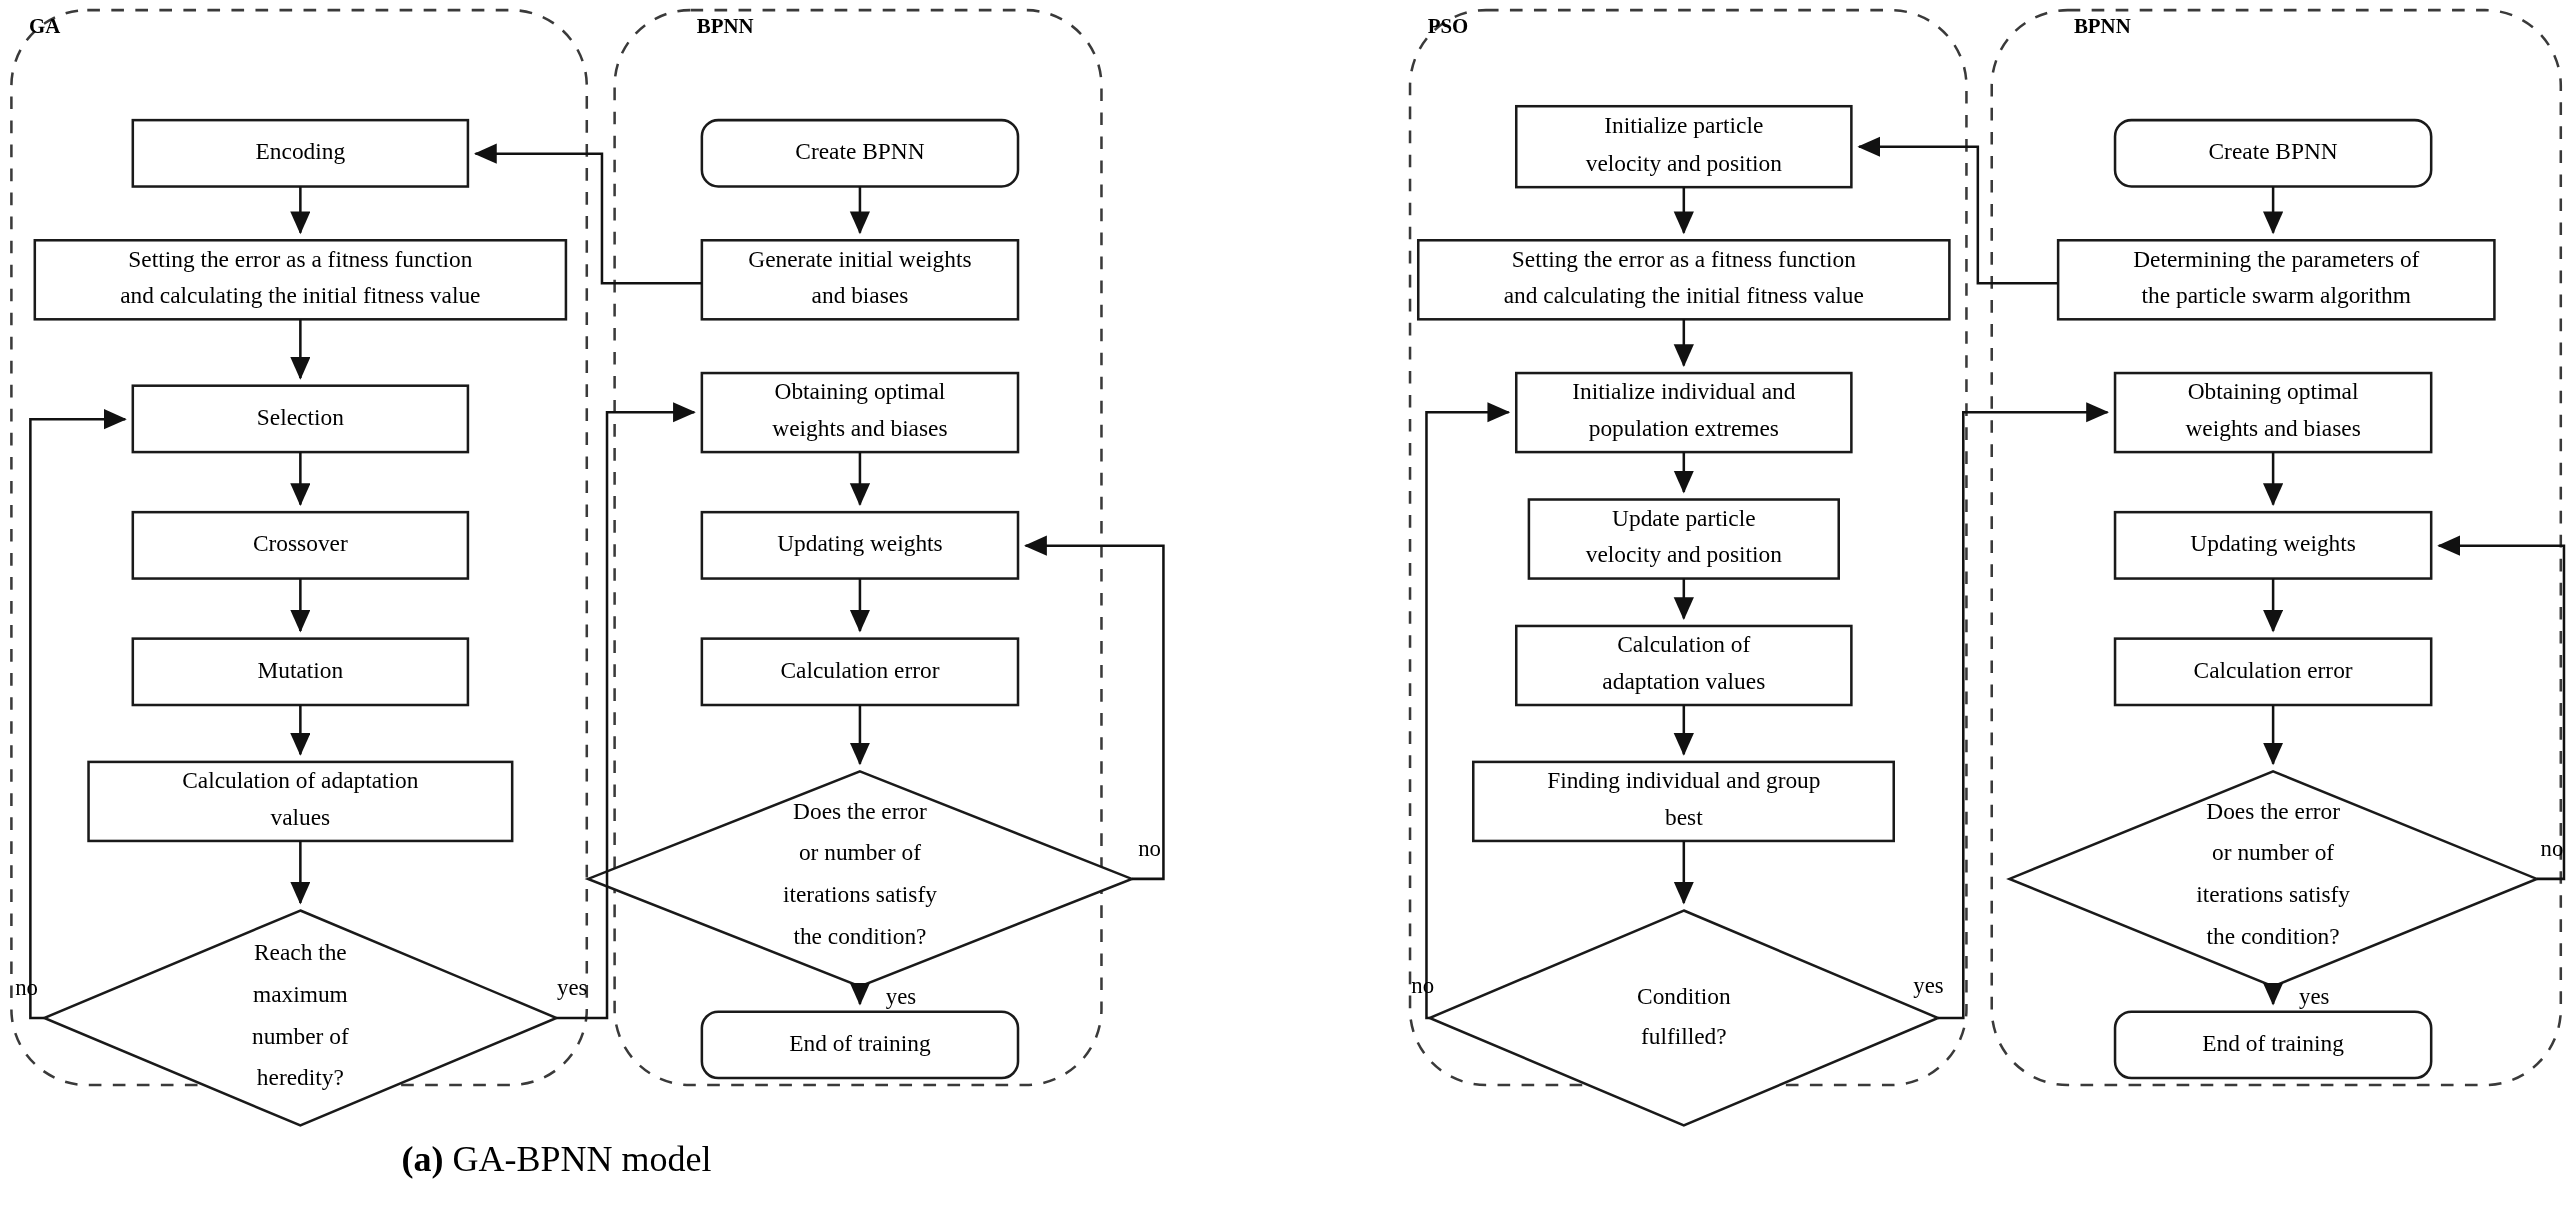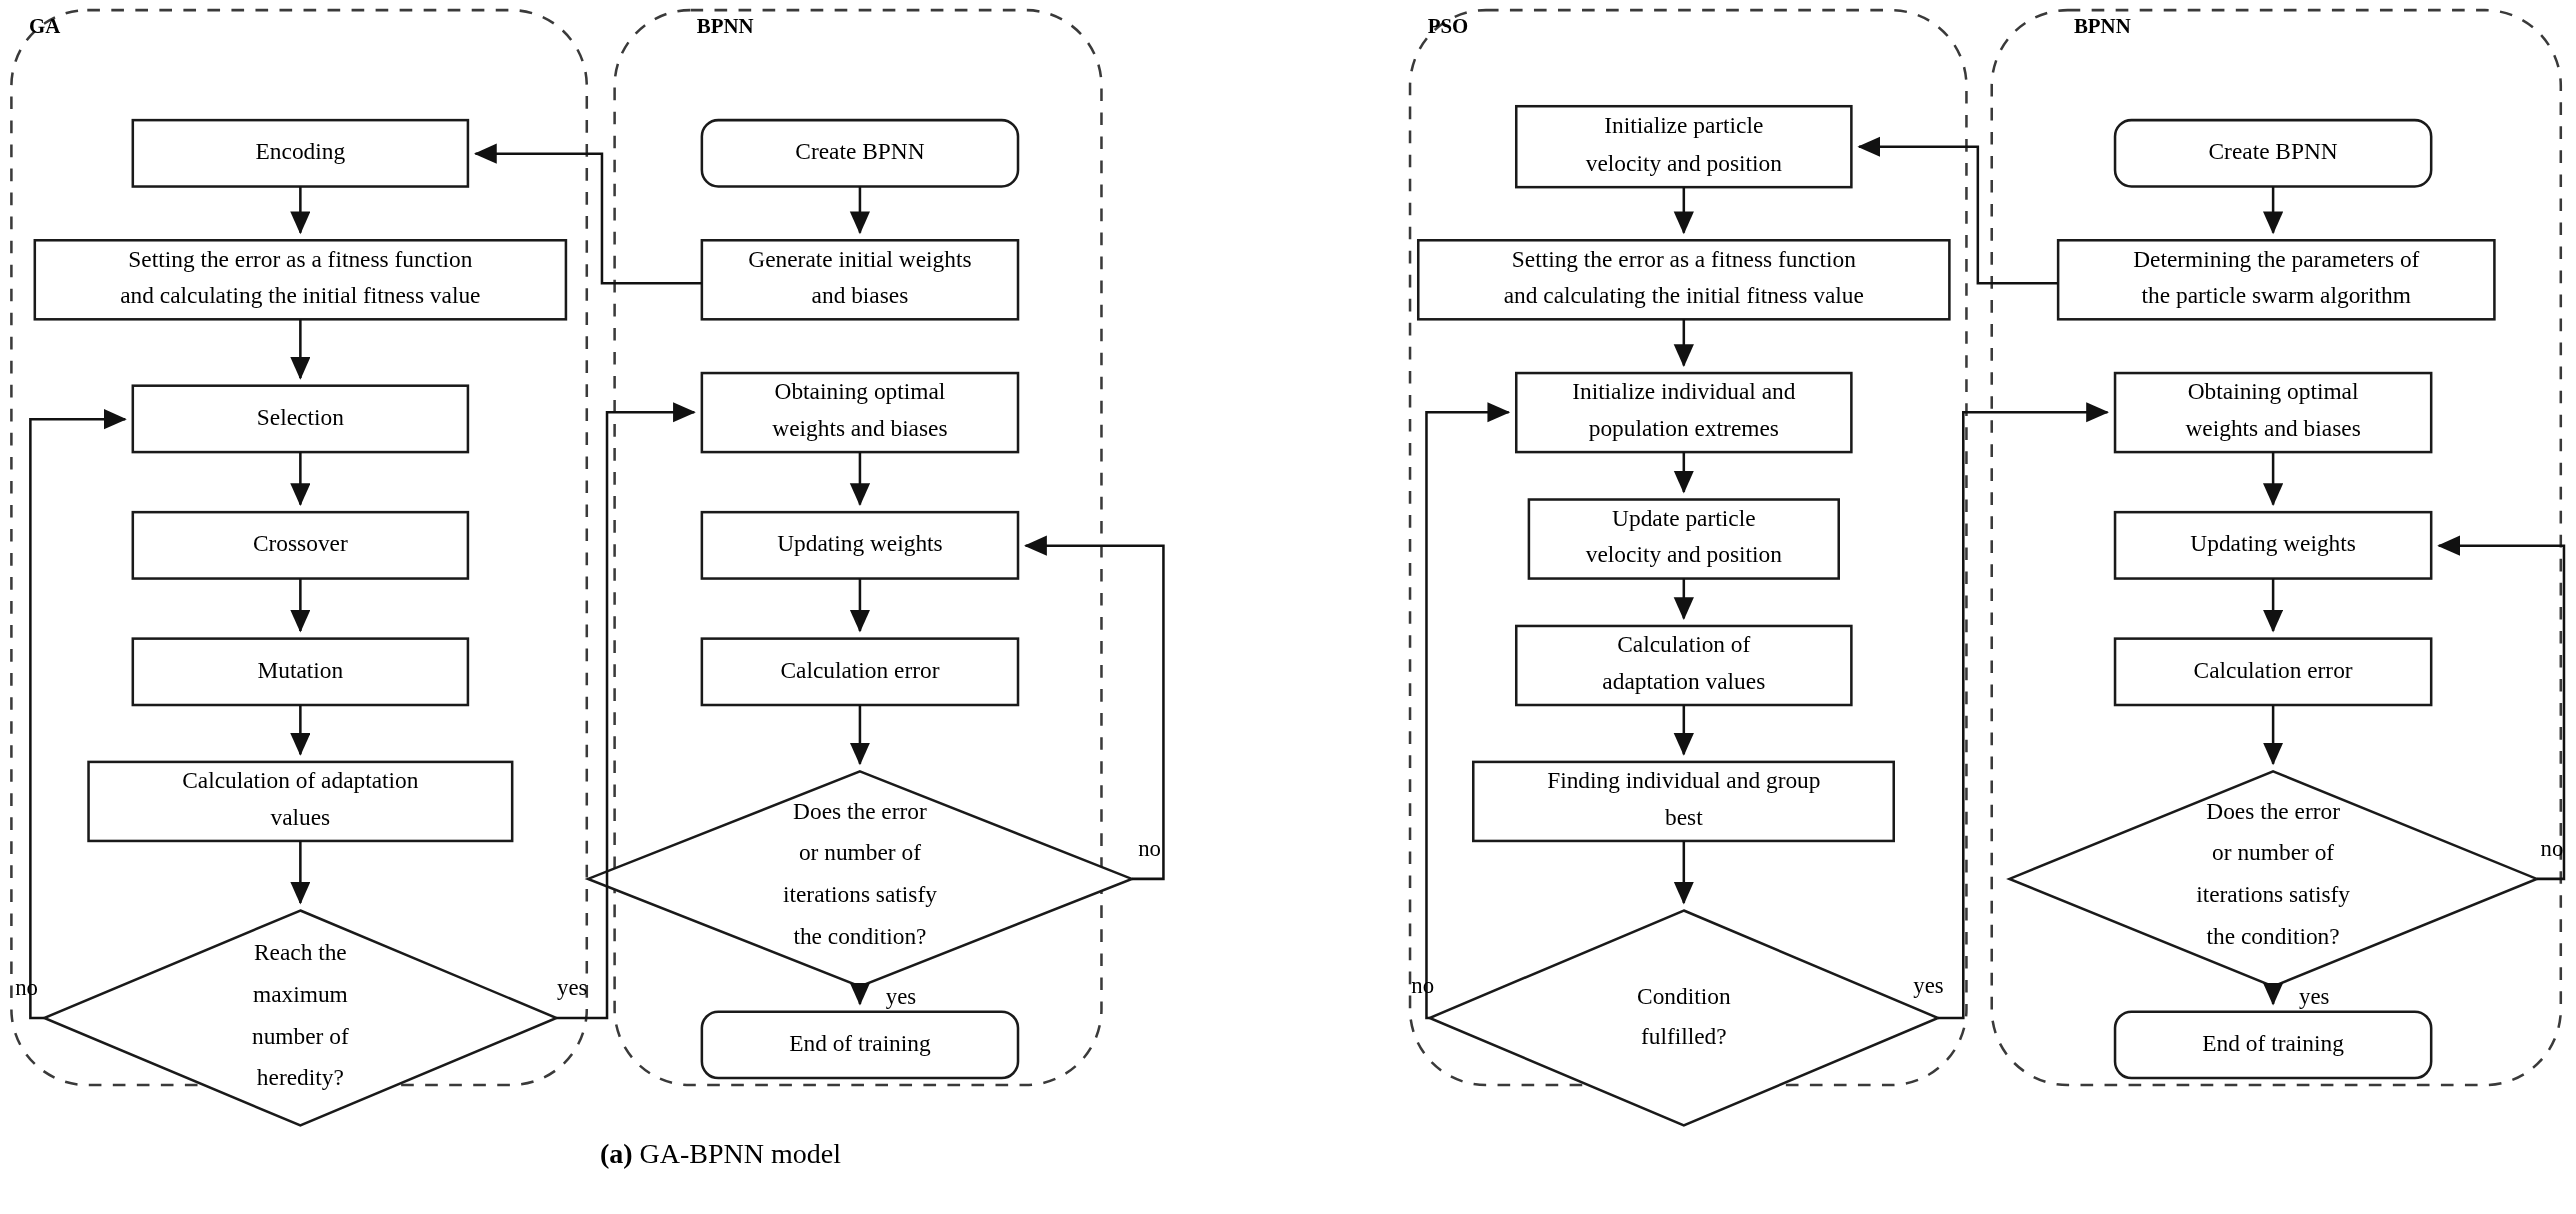--- a/index.html
+++ b/index.html
@@ -9,21 +9,21 @@
   .grp{fill:none;stroke:#3a3a3a;stroke-width:4;stroke-dasharray:20 18;stroke-linecap:butt;}
   .box{fill:#ffffff;stroke:#1a1a1a;stroke-width:4;}
   .boxr{fill:#ffffff;stroke:#1a1a1a;stroke-width:4;}
   .dia{fill:#ffffff;stroke:#1a1a1a;stroke-width:4;stroke-linejoin:miter;}
   .ln{fill:none;stroke:#111;stroke-width:4;stroke-linecap:butt;stroke-linejoin:miter;}
   .ar{fill:#111;stroke:none;}
   text{font-family:"Liberation Serif",serif;fill:#000;}
   .t{font-size:37px;text-anchor:middle;dominant-baseline:middle;}
   .grplab{font-size:33px;font-weight:bold;text-anchor:start;dominant-baseline:middle;}
   .edge{font-size:36px;text-anchor:middle;dominant-baseline:middle;}
-  .cap{position:absolute;font-size:28px;text-align:right;white-space:nowrap;}
+  .cap{position:absolute;font-size:36px;text-align:center;white-space:nowrap;}
   .cap b{font-weight:bold;}
 </style>
 </head>
 <body>
 
 <div id="stage">
 
 <svg id="flow" viewBox="0 0 4074 1920">
   <defs>
     <marker id="ah" markerWidth="10" markerHeight="10" refX="8.4" refY="4" orient="auto" markerUnits="strokeWidth">

